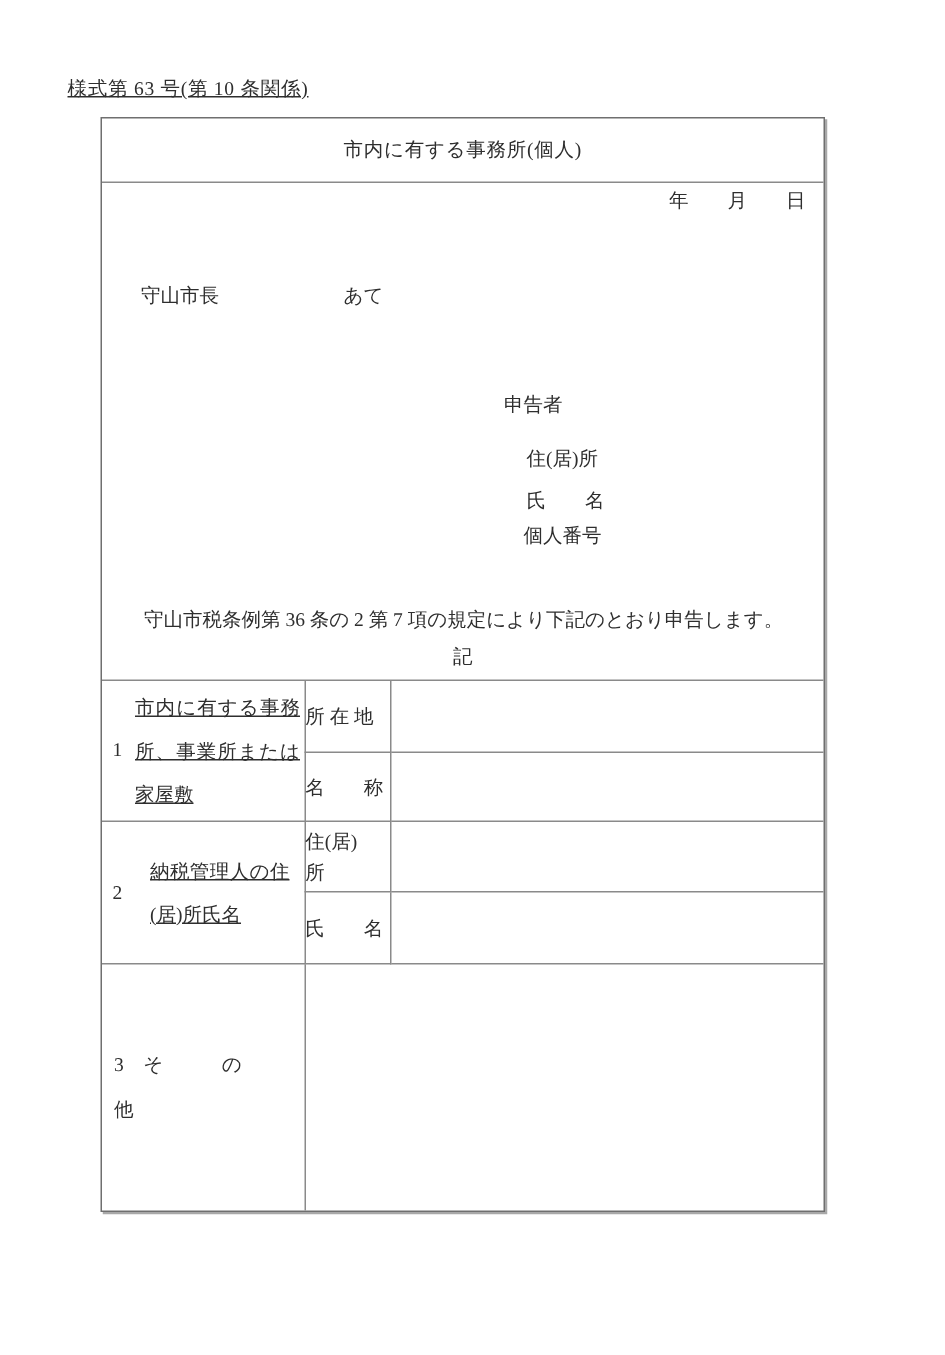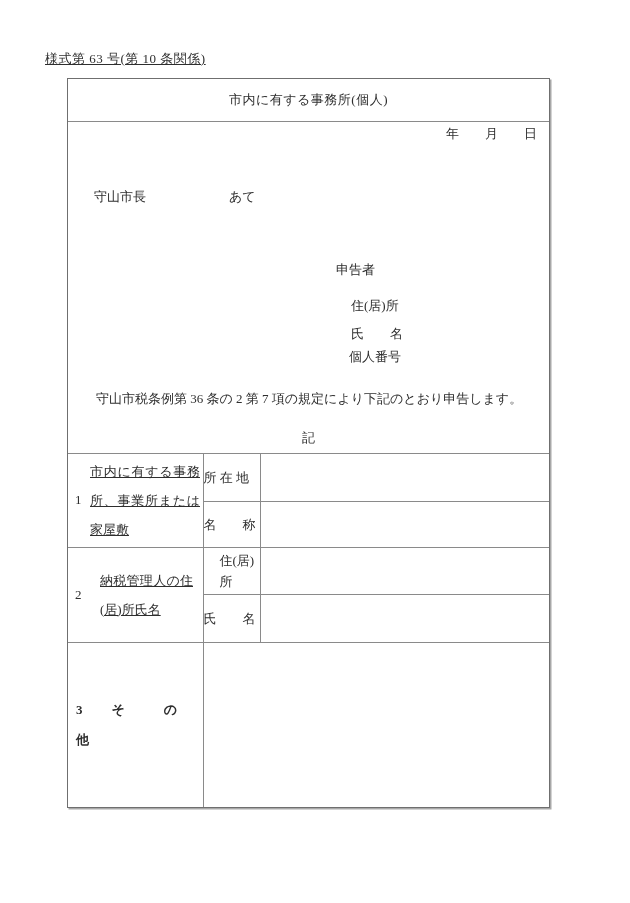--- a/index.html
+++ b/index.html
@@ -32,50 +32,50 @@
     border-bottom: 1px solid #8a8a8a;
   }
   .body-area > div { position: absolute; line-height: 16px; }
   .date-line   { top: 4px;  right: 12px; }
   .addressee   { top: 67px; left: 26px; width: 260px; }
   .addr-suffix { position: absolute; left: 135px; top: 0; }
   .decl-heading { top: 140px; left: 268px; }
   .decl-address { top: 176px; left: 283px; }
   .decl-name    { top: 204px; left: 283px; }
   .decl-number  { top: 227px; left: 281px; }
-  .statement    { top: 269px; left: 28px; width: 440px; }
+  .statement    { top: 283px; left: 28px; width: 440px; }
   .ki           { top: 308px; left: 0; width: 100%; text-align: center; }
 
   table.grid {
     width: 100%; flex: 1;
     border-collapse: collapse; table-layout: fixed;
   }
   table.grid td {
     border: 1px solid #8a8a8a;
     vertical-align: middle;
     font-size: 13px;
   }
   table.grid tr td:first-child { border-left: none; }
   table.grid tr td:last-child  { border-right: none; }
   table.grid tr.r1 td { border-top: none; }
-  table.grid tr.r5 td { border-bottom: none; font-weight: bold; }
+  table.grid tr.r5 td { border-bottom: none; }
 
   .label-cell { position: relative; }
   .row-no {
     position: absolute; left: 7px; top: 50%;
     transform: translateY(-50%); line-height: 16px;
   }
   .label-text {
     margin-left: 22px; width: 110px;
     text-align: justify; line-height: 29px; text-decoration: underline;
   }
   .label-text.narrow { width: 93px; margin-left: 32px; }
 
   .sub-cell { text-align: left; line-height: 21px; margin-left: 48px; }
-  .preline  { white-space: pre-line; padding-left: 16px; }
+  .preline  { white-space: pre-line; }
 
   .other-wrap { padding-left: 8px; line-height: 30px; }
   .other-no { margin-right: 13px; }
 </style>
 </head>
 <body>
 
 <div class="form-no">様式第 63 号(第 10 条関係)</div>
 
 <div class="form-box">

